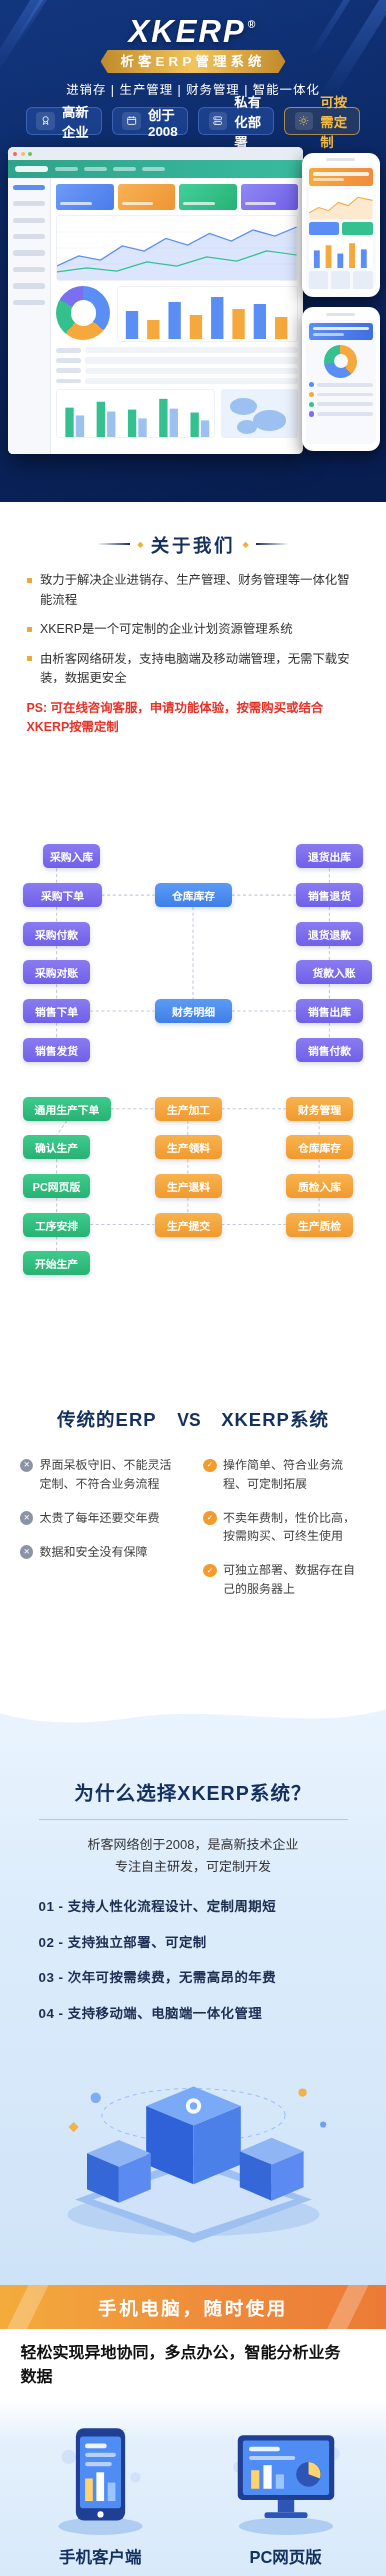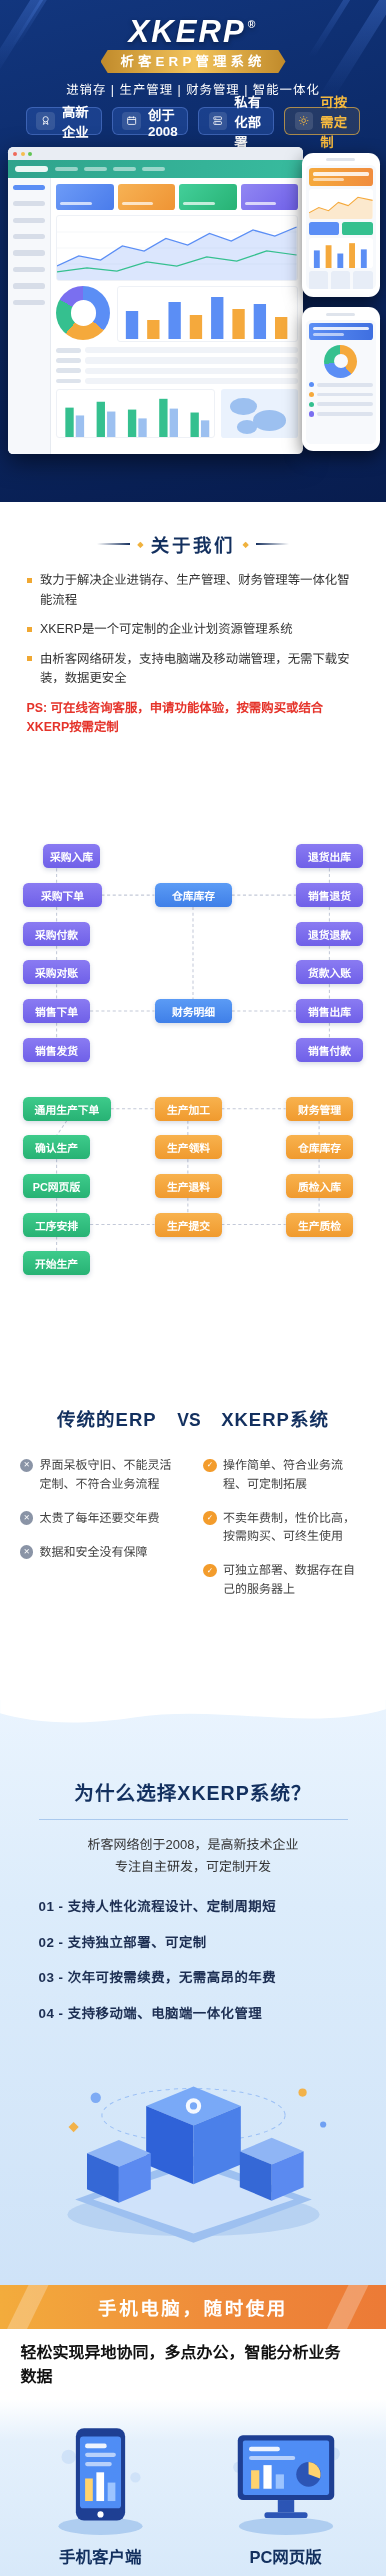--- a/index.html
+++ b/index.html
@@ -452,21 +452,21 @@
         <div class="flow-node c-purple" style="left: 23px; top: 49px; width: 79px;">采购下单</div>
         <div class="flow-node c-purple" style="left: 23px; top: 88px; width: 67px;">采购付款</div>
         <div class="flow-node c-purple" style="left: 23px; top: 126px; width: 67px;">采购对账</div>
         <div class="flow-node c-purple" style="left: 23px; top: 165px; width: 67px;">销售下单</div>
         <div class="flow-node c-purple" style="left: 23px; top: 204px; width: 67px;">销售发货</div>
         <div class="flow-node c-blue" style="left: 155px; top: 49px; width: 77px;">仓库库存</div>
         <div class="flow-node c-blue" style="left: 155px; top: 165px; width: 77px;">财务明细</div>
         <div class="flow-node c-purple" style="left: 296px; top: 10.3px; width: 67px;">退货出库</div>
         <div class="flow-node c-purple" style="left: 296px; top: 49px; width: 67px;">销售退货</div>
         <div class="flow-node c-purple" style="left: 296px; top: 88px; width: 67px;">退货退款</div>
-        <div class="flow-node c-purple" style="left: 296px; top: 126px; width: 67px;">货款入账</div>
+        <div class="flow-node c-purple" style="left: 296px; top: 126px; width: 76px;">货款入账</div>
         <div class="flow-node c-purple" style="left: 296px; top: 165px; width: 67px;">销售出库</div>
         <div class="flow-node c-purple" style="left: 296px; top: 204px; width: 67px;">销售付款</div>
         <div class="flow-node c-green" style="left: 23px; top: 263px; width: 88px;">通用生产下单</div>
         <div class="flow-node c-green" style="left: 23px; top: 301px; width: 67px;">确认生产</div>
         <div class="flow-node c-green" style="left: 23px; top: 340px; width: 67px;">PC网页版</div>
         <div class="flow-node c-green" style="left: 23px; top: 379px; width: 67px;">工序安排</div>
         <div class="flow-node c-green" style="left: 23px; top: 417px; width: 67px;">开始生产</div>
         <div class="flow-node c-orange" style="left: 155px; top: 263px; width: 67px;">生产加工</div>
         <div class="flow-node c-orange" style="left: 155px; top: 301px; width: 67px;">生产领料</div>
         <div class="flow-node c-orange" style="left: 155px; top: 340px; width: 67px;">生产退料</div>

